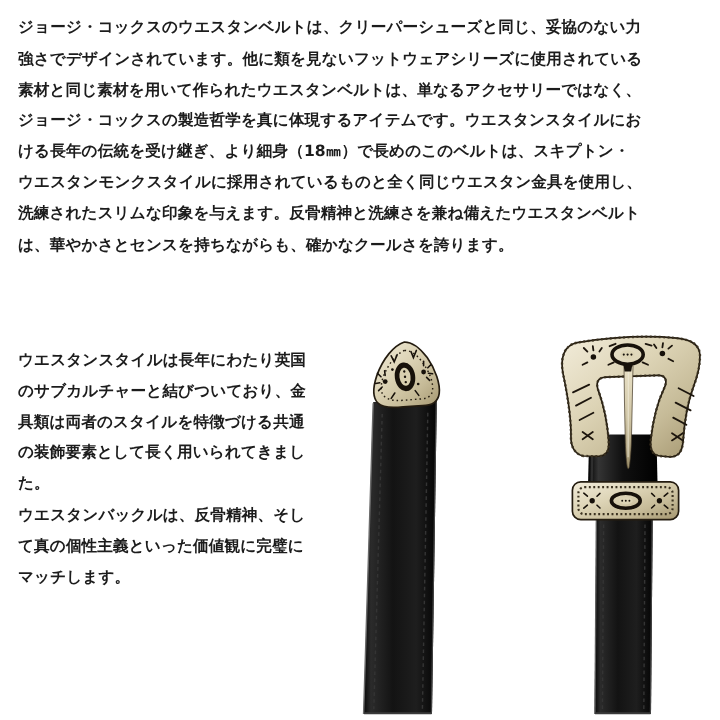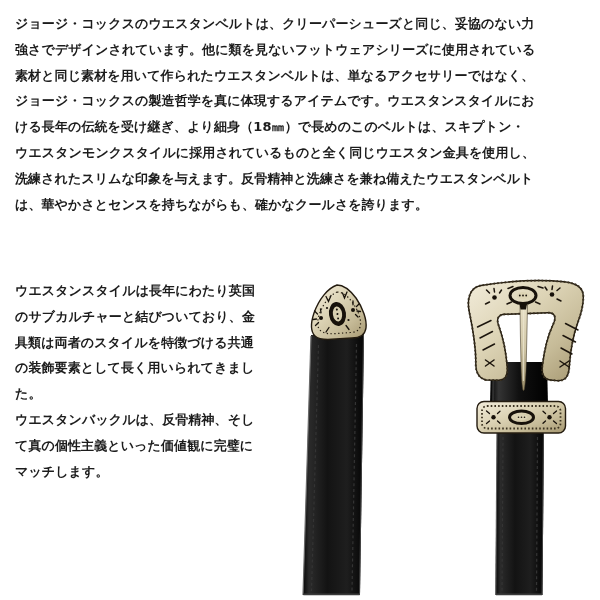--- a/index.html
+++ b/index.html
@@ -8,21 +8,21 @@
     background:#ffffff;
     font-family:"DejaVu Sans","Liberation Sans",sans-serif;
   }
   .jp-text{
     position:absolute;margin:0;
     color:#1c1c1c;font-weight:bold;
     font-size:13px;line-height:25.8px;
     white-space:pre-line;letter-spacing:0.1px;
   }
   #intro-paragraph{left:15px;top:11px;width:582px;}
-  #hardware-paragraph{left:15px;top:278px;width:290px;}
+  #hardware-paragraph{left:15px;top:288px;width:290px;}
   #product-photo{position:absolute;left:280px;top:265px;width:320px;height:335px;margin:0;}
   #product-photo svg{display:block;}
 </style>
 </head>
 <body>
 
 <main>
 
   <p class="jp-text" id="intro-paragraph">ジョージ・コックスのウエスタンベルトは、クリーパーシューズと同じ、妥協のない力
 強さでデザインされています。他に類を見ないフットウェアシリーズに使用されている

